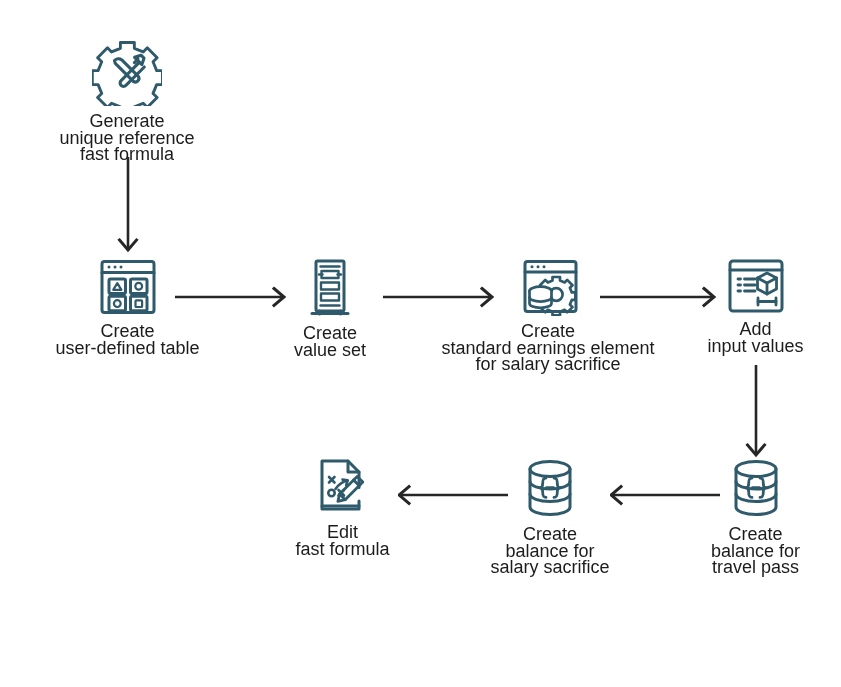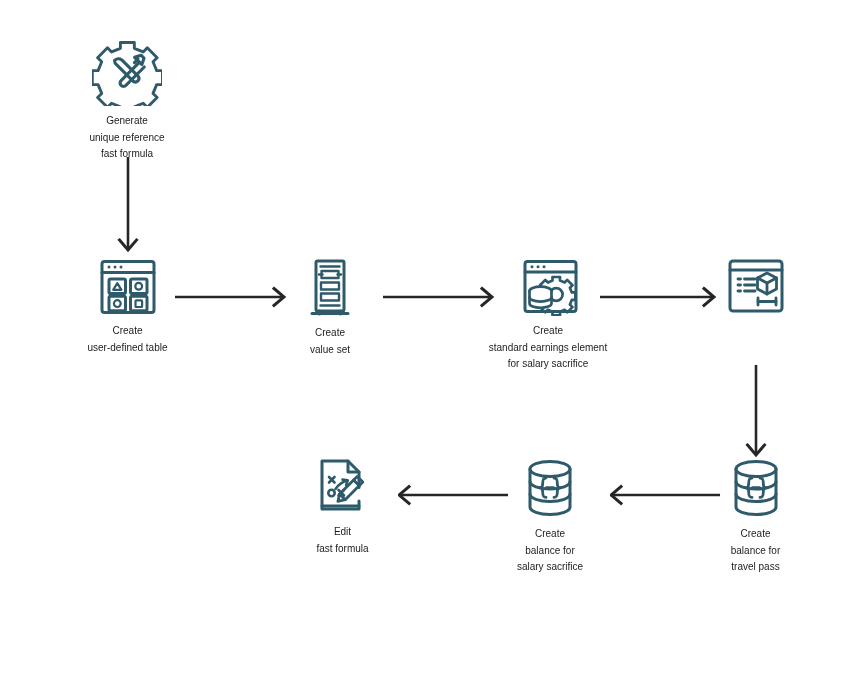--- a/index.html
+++ b/index.html
@@ -28,21 +28,21 @@
     flex-direction: column;
     align-items: center;
     text-align: center;
   }
   .node-icon {
     display: block;
     line-height: 0;
   }
   .node-label {
     margin-top: 7px;
-    font-size: 10px;
+    font-size: 18px;
     line-height: 16.5px;
     color: #1c1c1c;
     white-space: pre-line;
     font-family: "Liberation Sans", sans-serif;
   }
 
   
   #node-generate-formula { left: 27px;  top: 36px;  width: 200px; }
   #node-user-table       { left: 25px;  top: 258px; width: 205px; }
   #node-value-set        { left: 255px; top: 258px; width: 150px; }
@@ -174,20 +174,22 @@
           <line x1="41" y1="25" x2="41" y2="36"></line>
         </g>
 
         <g stroke-width="2.8">
           <line x1="32" y1="43.5" x2="50" y2="43.5"></line>
           <line x1="32" y1="40" x2="32" y2="47"></line>
           <line x1="50" y1="40" x2="50" y2="47"></line>
         </g>
       </svg>
     </span>
+    <div class="node-label">Add
+input values</div>
   </div>
 
   <div class="node" id="node-balance-travel">
     <span class="node-icon">
       <svg width="58" height="62" viewBox="0 0 58 62" fill="none" stroke="#2f5a6b" stroke-width="3" stroke-linejoin="round" stroke-linecap="round">
         <ellipse cx="29" cy="12" rx="20" ry="7.5"></ellipse>
         <path d="M9 12 v38 c0 4.1 9 7.5 20 7.5 s20-3.4 20-7.5 V12"></path>
         <path d="M9 24.5 c0 4.1 9 7.5 20 7.5 s20-3.4 20-7.5"></path>
         <path d="M9 37 c0 4.1 9 7.5 20 7.5 s20-3.4 20-7.5"></path>
 

